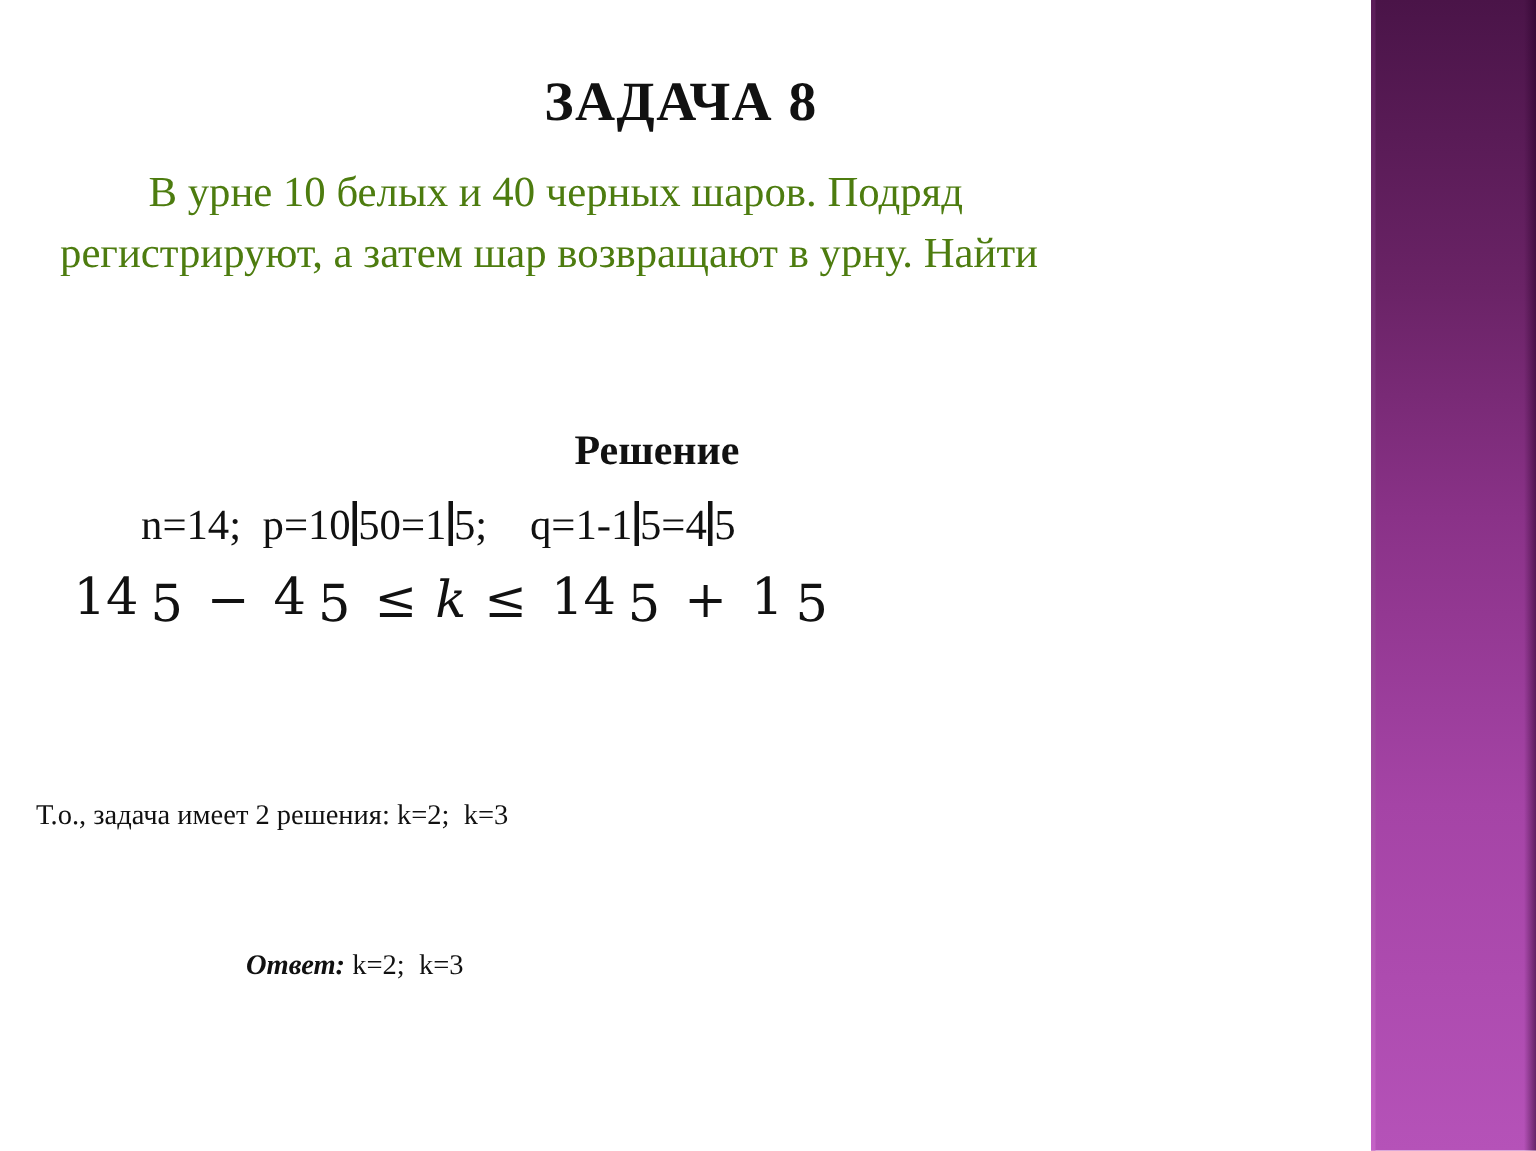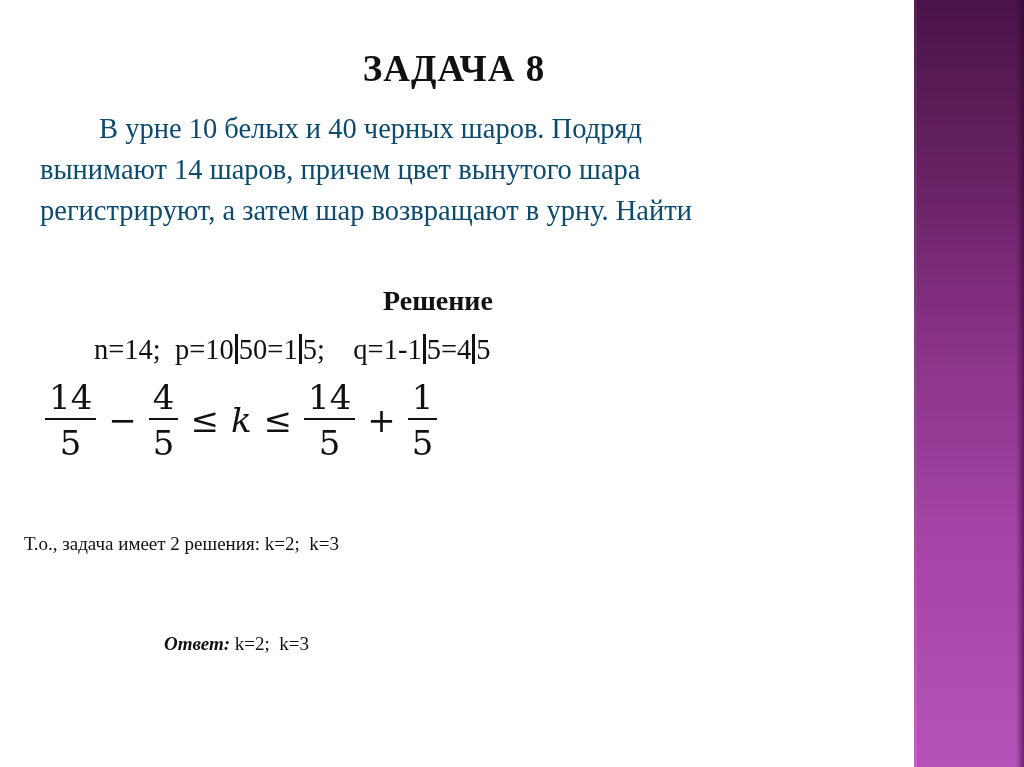--- a/index.html
+++ b/index.html
@@ -21,39 +21,39 @@
       content: ""; position: absolute; right: 0; top: 0; width: 8px; height: 100%;
       background: linear-gradient(to right, rgba(40,0,40,0), rgba(40,0,40,0.55));
     }
     .title {
       position: absolute; left: 0; width: 914px; top: 47px; text-align: center;
       font-weight: bold; font-size: 37px; letter-spacing: 1px; color: #111;
     }
     .title span { position: relative; left: -3px; }
     .problem {
       position: absolute; left: 40px; top: 108px; width: 780px;
-      font-size: 28.5px; line-height: 41px; color: #0c4a6e;
+      font-size: 28.5px; line-height: 41px; color: #4d7c0f;
     }
     .problem .line { white-space: nowrap; }
     .problem .indent { padding-left: 59px; }
     .solution-heading {
       position: absolute; left: 383px; top: 285px;
       font-size: 28px; font-weight: bold; font-family: Liberation Serif, serif;
     }
     .params {
       position: absolute; left: 49px; top: 334px;
       font-size: 28.5px; white-space: pre; margin-left: 45px;
     }
     .params .bar { display: inline-block; width: 3px; height: 30px; background: #111; vertical-align: -5px; margin: 0 1px; }
     .math {
       position: absolute; left: 45px; top: 380px;
       font-family: "DejaVu Serif", serif; font-size: 34px;
       display: flex; align-items: center; gap: 12px;
     }
-    .frac { display: inline-flex; flex-direction: column; align-items: center; line-height: 1; }
+    .frac { display: inline-flex; flex-direction: row; align-items: center; line-height: 1; }
     .frac .num { padding: 0 4px 4px; }
     .frac .line { width: 100%; height: 2px; background: #111; }
     .frac .den { padding: 6px 4px 0; }
     .op { font-size: 34px; }
     .var { font-style: italic; }
     .math2 {
       position: absolute; left: 52px; top: 468px;
       font-family: "DejaVu Serif", serif; font-size: 34px; white-space: pre;
     }
     .conclusion {
@@ -67,21 +67,20 @@
     .answer .label { font-weight: bold; font-style: italic; }
   </style>
 </head>
 <body>
 
 <div class="slide">
   <div class="title"><span>ЗАДАЧА 8</span></div>
 
   <div class="problem">
     <div class="line indent">В урне 10 белых и 40 черных шаров. Подряд</div>
-    <div class="line">вынимают 14 шаров, причем цвет вынутого шара</div>
     <div class="line">регистрируют, а затем шар возвращают в урну. Найти</div>
   </div>
 
   <div class="solution-heading">Решение</div>
 
   <div class="params"><span>n=14;</span>  <span>p=10</span><span class="bar"></span><span>50=1</span><span class="bar"></span><span>5;</span>    <span>q=1-1</span><span class="bar"></span><span>5=4</span><span class="bar"></span><span>5</span></div>
 
   <div class="math">
     <span class="frac">
       <span class="num">14</span>

